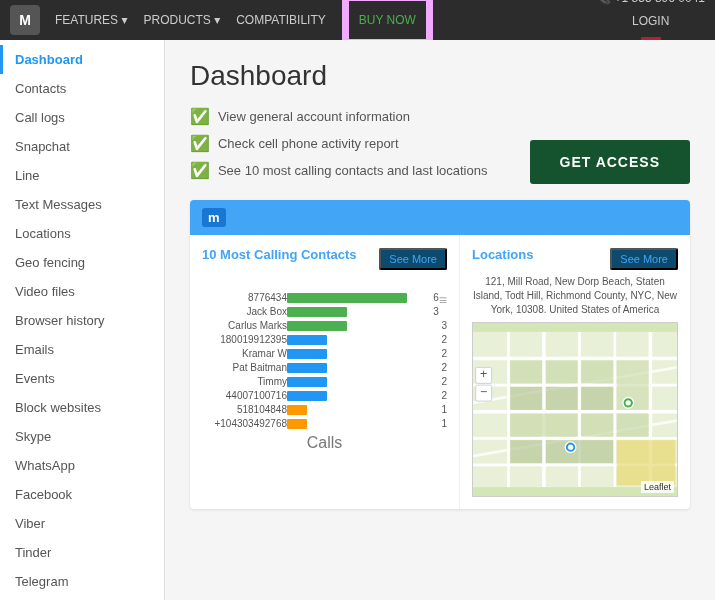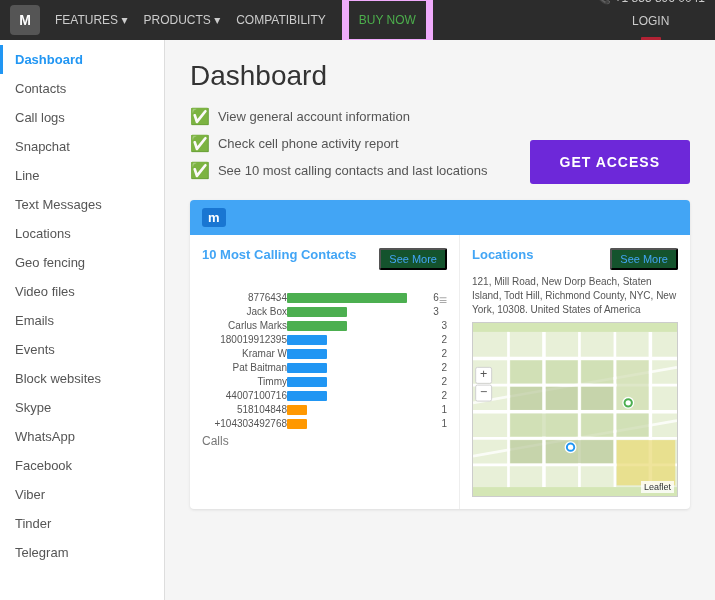--- a/index.html
+++ b/index.html
@@ -63,21 +63,21 @@
 
     
     .content { flex: 1; padding: 20px 25px; overflow-y: auto; background: #f5f5f5; }
     .page-title { font-size: 28px; color: #333; margin-bottom: 15px; font-weight: 300; }
 
     .feature-list { margin-bottom: 20px; }
     .feature-item { display: flex; align-items: center; gap: 8px; margin-bottom: 8px; color: #555; font-size: 13px; }
     .check-icon { color: #4cae4c; font-size: 16px; }
 
     .get-access-btn {
-      background: #6d28d9;
+      background: #14532d;
       color: #fff;
       border: none;
       padding: 14px 30px;
       font-size: 14px;
       font-weight: bold;
       cursor: pointer;
       border-radius: 3px;
       float: right;
       margin-top: -60px;
       text-transform: uppercase;
@@ -99,34 +99,34 @@
       display: flex;
       align-items: center;
     }
     .card-logo { color: #fff; font-weight: bold; font-size: 13px; background: #1976d2; border-radius: 3px; padding: 2px 6px; }
 
     .card-body { display: flex; }
 
     
     .calls-section { flex: 1; padding: 12px; border-right: 1px solid #eee; }
     .section-title { font-size: 13px; color: #42a5f5; font-weight: bold; margin-bottom: 8px; }
-    .see-more { font-size: 11px; color: #42a5f5; cursor: pointer; float: right; background: #14532d; padding: 3px 8px; border-radius: 2px; }
+    .see-more { font-size: 11px; color: #42a5f5; cursor: pointer; float: right; background: #0c4a6e; padding: 3px 8px; border-radius: 2px; }
 
     .chart-area { margin-top: 5px; }
     .chart-row { display: flex; align-items: center; margin-bottom: 3px; font-size: 10px; }
     .chart-label { width: 85px; text-align: right; color: #555; font-size: 10px; white-space: nowrap; overflow: hidden; }
     .chart-bar-container { flex: 1; height: 10px; background: transparent; position: relative; }
     .chart-bar { height: 10px; border-radius: 1px; }
     .chart-value { margin-left: 3px; font-size: 10px; color: #555; }
-    .x-axis-label { text-align: left; font-size: 12px; color: #777; margin-top: 5px; }
+    .x-axis-label { text-align: center; font-size: 16px; color: #777; margin-top: 5px; }
 
     
     .locations-section { width: 230px; padding: 12px; }
     .loc-title { font-size: 13px; color: #42a5f5; font-weight: bold; }
-    .loc-address { font-size: 10px; color: #555; margin: 5px 0; line-height: 1.4; }
+    .loc-address { font-size: 10px; color: #555; margin: 5px 0; line-height: 1.4; text-align: center; }
     .map-area {
       width: 100%;
       height: 175px;
       background: #d4e6b5;
       position: relative;
       overflow: hidden;
       border: 1px solid #ccc;
     }
     .leaflet-badge { position: absolute; bottom: 3px; right: 3px; font-size: 9px; color: #333; background: rgba(255,255,255,0.8); padding: 1px 3px; }
 
@@ -161,20 +161,21 @@
   <aside class="sidebar">
     <a class="sidebar-item active">Dashboard</a>
     <a class="sidebar-item">Contacts</a>
     <a class="sidebar-item">Call logs</a>
     <a class="sidebar-item">Snapchat</a>
     <a class="sidebar-item">Line</a>
     <a class="sidebar-item">Text Messages</a>
     <a class="sidebar-item">Locations</a>
     <a class="sidebar-item">Geo fencing</a>
     <a class="sidebar-item">Video files</a>
+    <a class="sidebar-item">Browser history</a>
     <a class="sidebar-item">Emails</a>
     <a class="sidebar-item">Events</a>
     <a class="sidebar-item">Block websites</a>
     <a class="sidebar-item">Skype</a>
     <a class="sidebar-item">WhatsApp</a>
     <a class="sidebar-item">Facebook</a>
     <a class="sidebar-item">Viber</a>
     <a class="sidebar-item">Tinder</a>
     <a class="sidebar-item">Telegram</a>
 

